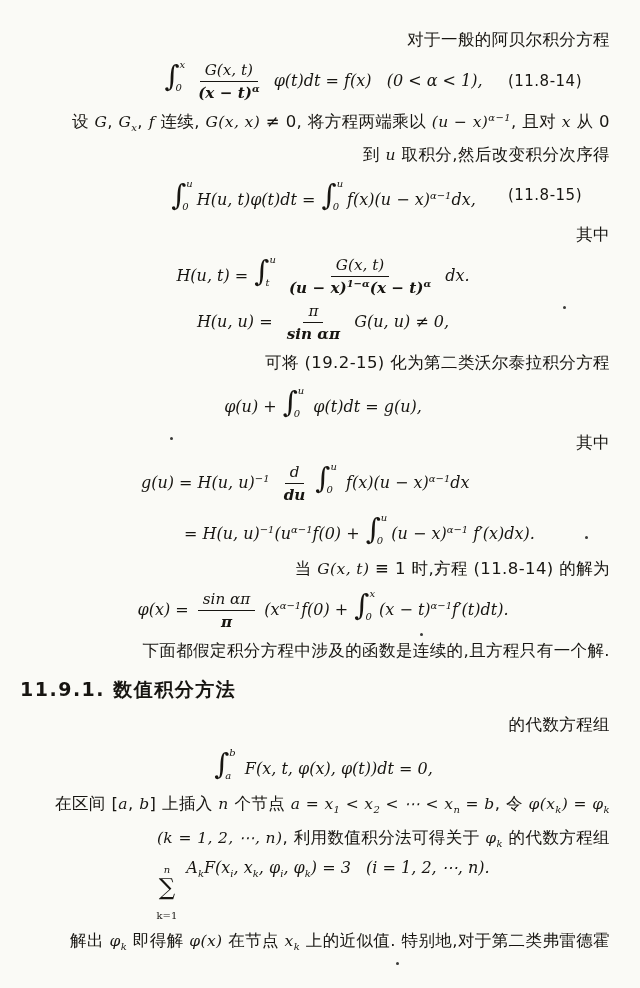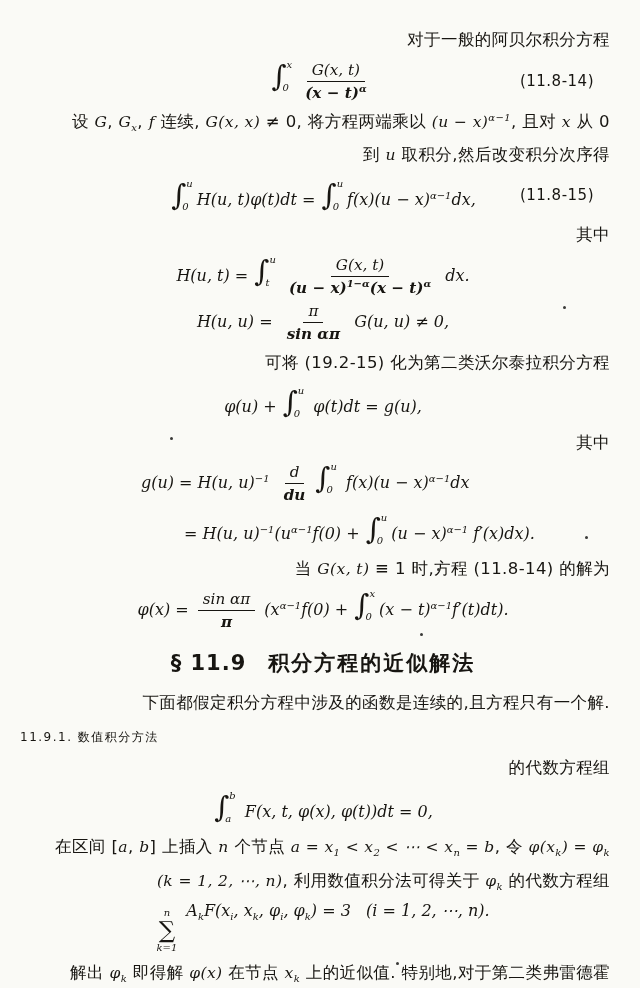--- a/index.html
+++ b/index.html
@@ -40,21 +40,21 @@
     font-size:16px;
     margin:5px 0;
     min-height:40px;
     white-space:pre;
   }
   .eq-left { justify-content:flex-start; }
   .pl-105 { padding-left:105px; }
   .pl-148 { padding-left:148px; }
   .eq-tag {
     position:absolute;
-    right:16px;
+    right:28px;
     font-family:"DejaVu Sans", sans-serif;
     font-style:normal;
     font-size:15px;
     letter-spacing:0.5px;
   }
   .int { display:inline-flex; align-items:center; margin:0 1px; }
   .int-s { font-size:29px; line-height:1; font-style:normal; }
   .int-b {
     display:inline-flex; flex-direction:column;
     justify-content:space-between;
@@ -65,46 +65,46 @@
   .int-b .lo { margin-left:-4px; }
   .frac {
     display:inline-flex; flex-direction:column; align-items:center;
     vertical-align:middle; margin:0 4px; font-size:0.95em;
   }
   .frac .fr-num { padding:0 5px 2px; border-bottom:1.4px solid #171511; display:inline-block; }
   .frac .fr-den { padding:2px 5px 0; display:inline-block;font-weight:bold; }
   .sum { display:inline-flex; flex-direction:column; align-items:center; line-height:1; margin:0 4px 0 0; }
   .sum .s-up { font-size:10px; font-style:italic; margin-bottom:1px; }
   .sum .s-sym { font-size:23px; font-style:normal; }
-  .sum .s-lo { font-size:10px; font-style:italic; margin-top:1px; }
+  .sum .s-lo { font-size:10px; margin-top:12px; }
   .section-heading {
     text-align:center;
     font-weight:bold;
     font-size:21px;
     letter-spacing:2px;
     margin:18px 0 12px;
   }
   .section-heading .sh-prefix { margin-right:22px; letter-spacing:1px; }
   .subsection-heading {
-    font-size:12px;
+    font-size:19px;
     letter-spacing:1.5px;
     margin:12px 0 8px -16px;
-    font-weight:normal;
+    font-weight:bold;
   }
   .speck { position:absolute; background:#3a3a38; border-radius:50%; }
 </style>
 </head>
 <body>
 
 <div class="page">
 
   <p class="para indent"><span class="mt">对于一般的阿贝尔积分方程</span></p>
 
   <div class="eq">
-    <span><span class="int"><span class="int-s">∫</span><span class="int-b"><span class="up">x</span><span class="lo">0</span></span></span><span class="frac"><span class="fr-num"><span class="mi">G(x, t)</span></span><span class="fr-den"><span class="mi">(x − t)</span><sup>α</sup></span></span></span>
+    <span><span class="int"><span class="int-s">∫</span><span class="int-b"><span class="up">x</span><span class="lo">0</span></span></span><span class="frac"><span class="fr-num"><span class="mi">G(x, t)</span></span><span class="fr-den"><span class="mi">(x − t)</span><sup>α</sup></span></span><span class="mi"> φ(t)dt = f(x)   (0 &lt; α &lt; 1),</span></span>
     <span class="eq-tag">(11.8-14)</span>
   </div>
 
   <p class="para"><span class="mt">设 </span><span class="mi">G</span><span class="mt">, </span><span class="mi">G</span><sub>x</sub><span class="mt">, </span><span class="mi">f</span><span class="mt"> 连续, </span><span class="mi">G(x, x)</span><span class="mt"> ≠ 0, 将方程两端乘以 </span><span class="mi">(u − x)</span><sup>α−1</sup><span class="mt">, 且对 </span><span class="mi">x</span><span class="mt"> 从 0</span></p>
   <p class="para"><span class="mt">到 </span><span class="mi">u</span><span class="mt"> 取积分,然后改变积分次序得</span></p>
 
   <div class="eq">
     <span><span class="int"><span class="int-s">∫</span><span class="int-b"><span class="up">u</span><span class="lo">0</span></span></span><span class="mi">H(u, t)φ(t)dt = </span><span class="int"><span class="int-s">∫</span><span class="int-b"><span class="up">u</span><span class="lo">0</span></span></span><span class="mi">f(x)(u − x)</span><sup>α−1</sup><span class="mi">dx,</span></span>
     <span class="eq-tag">(11.8-15)</span>
   </div>
@@ -134,23 +134,20 @@
   <div class="eq eq-left pl-148">
     <span><span class="mi">= H(u, u)</span><sup>−1</sup><span class="mi">(u</span><sup>α−1</sup><span class="mi">f(0) + </span><span class="int"><span class="int-s">∫</span><span class="int-b"><span class="up">u</span><span class="lo">0</span></span></span><span class="mi">(u − x)</span><sup>α−1</sup><span class="mi"> f′(x)dx).</span></span>
   </div>
 
   <p class="para indent"><span class="mt">当 </span><span class="mi">G(x, t)</span><span class="mt"> ≡ 1 时,方程 (11.8-14) 的解为</span></p>
 
   <div class="eq">
     <span><span class="mi">φ(x) = </span><span class="frac"><span class="fr-num"><span class="mi">sin απ</span></span><span class="fr-den"><span class="mi">π</span></span></span><span class="mi"> (x</span><sup>α−1</sup><span class="mi">f(0) + </span><span class="int"><span class="int-s">∫</span><span class="int-b"><span class="up">x</span><span class="lo">0</span></span></span><span class="mi">(x − t)</span><sup>α−1</sup><span class="mi">f′(t)dt).</span></span>
   </div>
 
-  <h2 class="section-heading">
-    <span class="sh-prefix">§ 11.9</span><span>积分方程的近似解法</span>
-  </h2>
 
   <p class="para indent"><span class="mt">下面都假定积分方程中涉及的函数是连续的,且方程只有一个解.</span></p>
 
   <h3 class="subsection-heading">11.9.1. 数值积分方法</h3>
 
   <p class="para indent"><span class="mt">的代数方程组</span></p>
 
   <div class="eq">
     <span><span class="int"><span class="int-s">∫</span><span class="int-b"><span class="up">b</span><span class="lo">a</span></span></span><span class="mi"> F(x, t, φ(x), φ(t))dt = 0,</span></span>
   </div>

